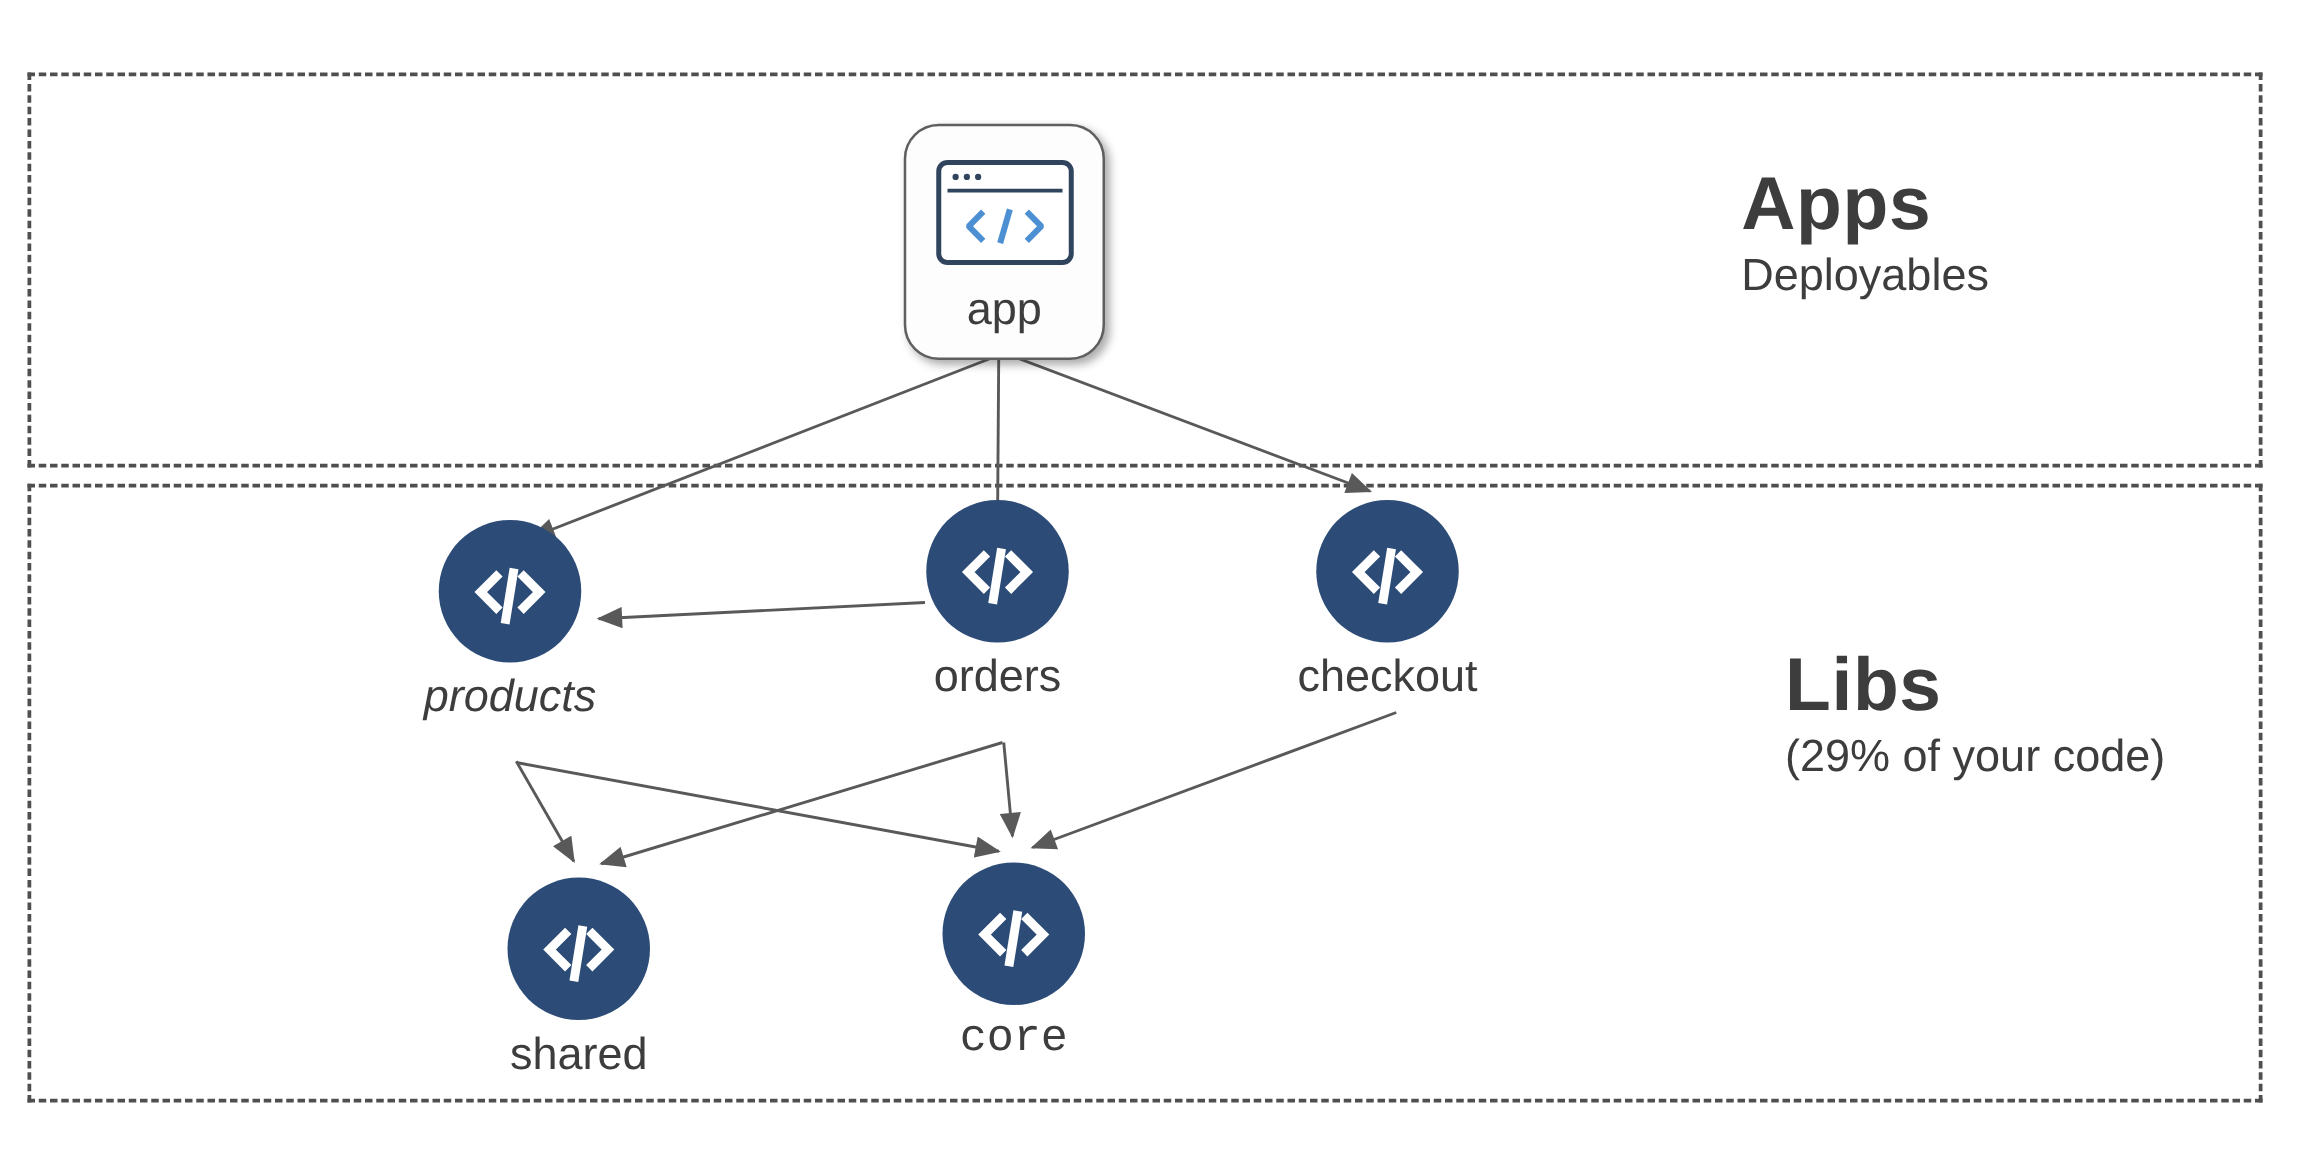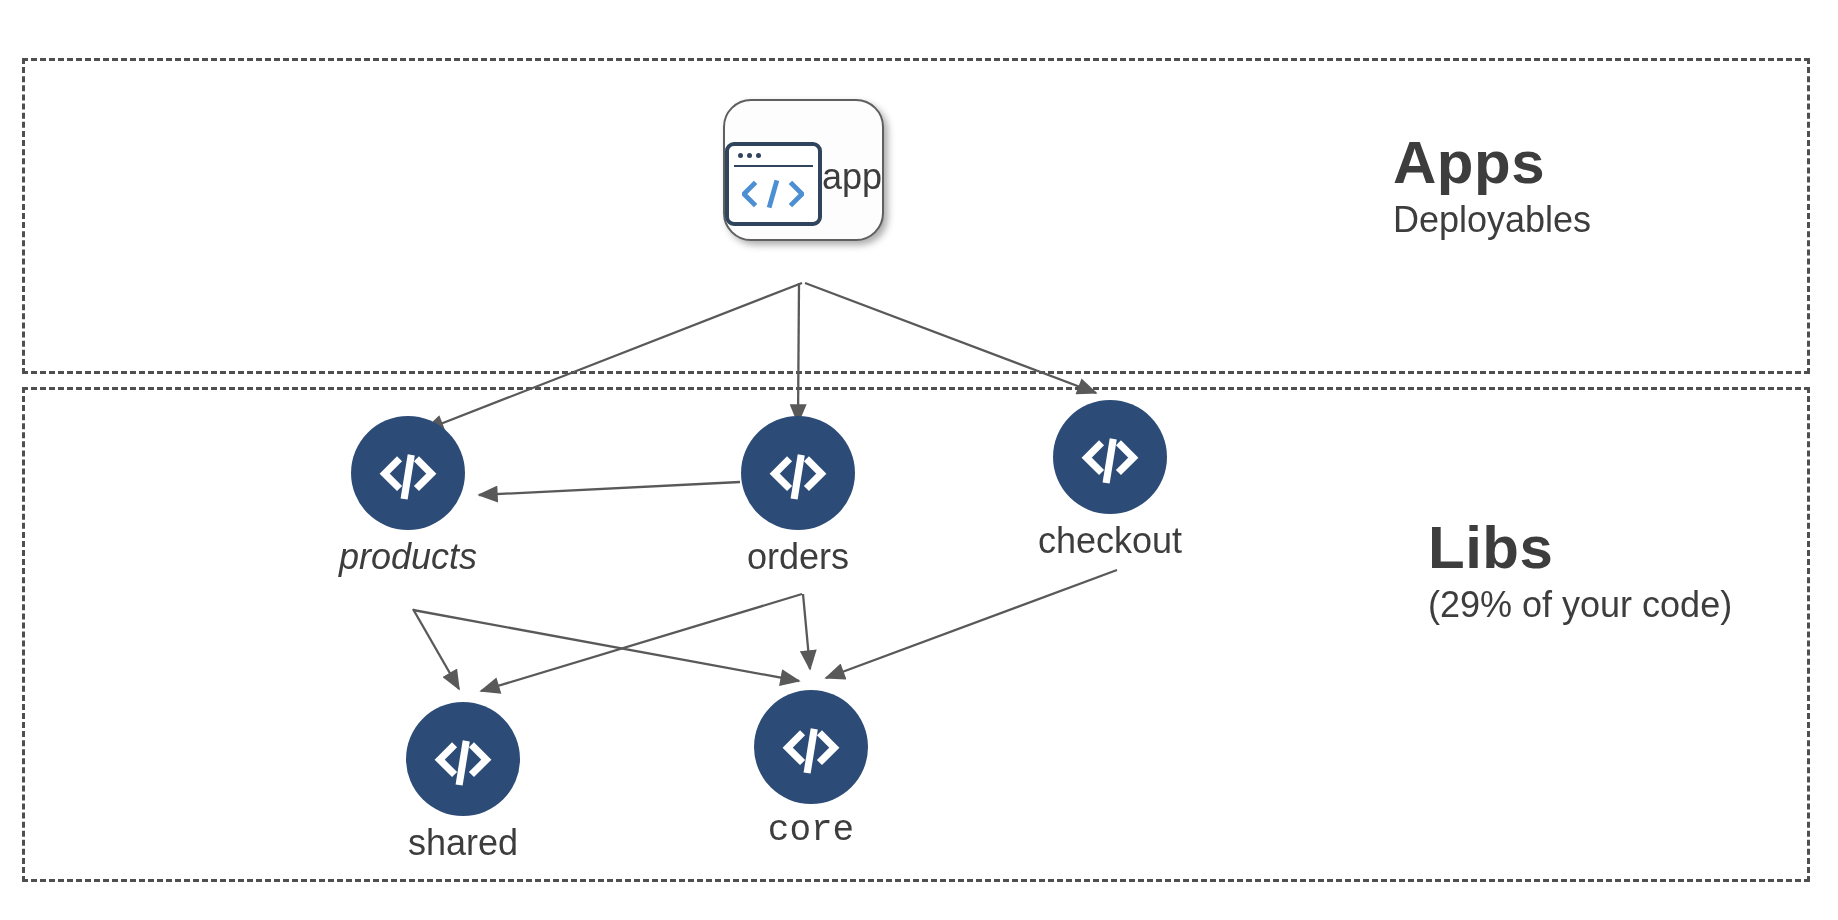--- a/index.html
+++ b/index.html
@@ -40,27 +40,27 @@
     line-height:1.25;
   }
 
   
   #edge-svg{position:absolute;left:0;top:0;width:1838px;height:920px;z-index:2;pointer-events:none;}
   #edge-svg line{stroke:var(--edge);stroke-width:2.3;}
   #arrowhead path{fill:var(--edge);}
 
   
   #app-node{
-    position:absolute;left:723px;top:99px;width:161px;height:142px;
+    position:absolute;left:723px;top:99px;width:161px;height:189px;
     background:#fdfdfe;
     border:2.5px solid var(--box-border);
     border-radius:28px;
     box-shadow:4px 4px 7px rgba(40,40,40,0.38);
     z-index:3;
-    display:flex;flex-direction:row;align-items:center;
+    display:flex;flex-direction:column;align-items:center;
   }
   #browser-icon{
     margin-top:27px;
     width:110px;height:84px;
     border:4.5px solid var(--icon-navy);
     border-radius:9px;
     background:#ffffff;
     display:flex;flex-direction:column;
   }
   #browser-titlebar{
@@ -146,21 +146,21 @@
     <div class="lib-node" style="left: 351px; top: 416px; font-style: italic;">
       <div class="lib-circle">
         <svg width="74" height="92" viewBox="0 0 114 114">
           <polyline points="44,35 21,58 44,81" fill="none" stroke="#ffffff" stroke-width="11" stroke-linejoin="miter"></polyline>
           <line x1="62" y1="29" x2="51" y2="97" stroke="#ffffff" stroke-width="11"></line>
           <polyline points="70,35 93,58 70,81" fill="none" stroke="#ffffff" stroke-width="11" stroke-linejoin="miter"></polyline>
         </svg>
       </div>
       <div class="lib-label">products</div>
     </div>
-    <div class="lib-node" style="left: 741px; top: 416px;">
+    <div class="lib-node" style="left: 741px; top: 400px;">
       <div class="lib-circle">
         <svg width="74" height="92" viewBox="0 0 114 114">
           <polyline points="44,35 21,58 44,81" fill="none" stroke="#ffffff" stroke-width="11" stroke-linejoin="miter"></polyline>
           <line x1="62" y1="29" x2="51" y2="97" stroke="#ffffff" stroke-width="11"></line>
           <polyline points="70,35 93,58 70,81" fill="none" stroke="#ffffff" stroke-width="11" stroke-linejoin="miter"></polyline>
         </svg>
       </div>
       <div class="lib-label">orders</div>
     </div>
     <div class="lib-node" style="left: 1053px; top: 400px;">

